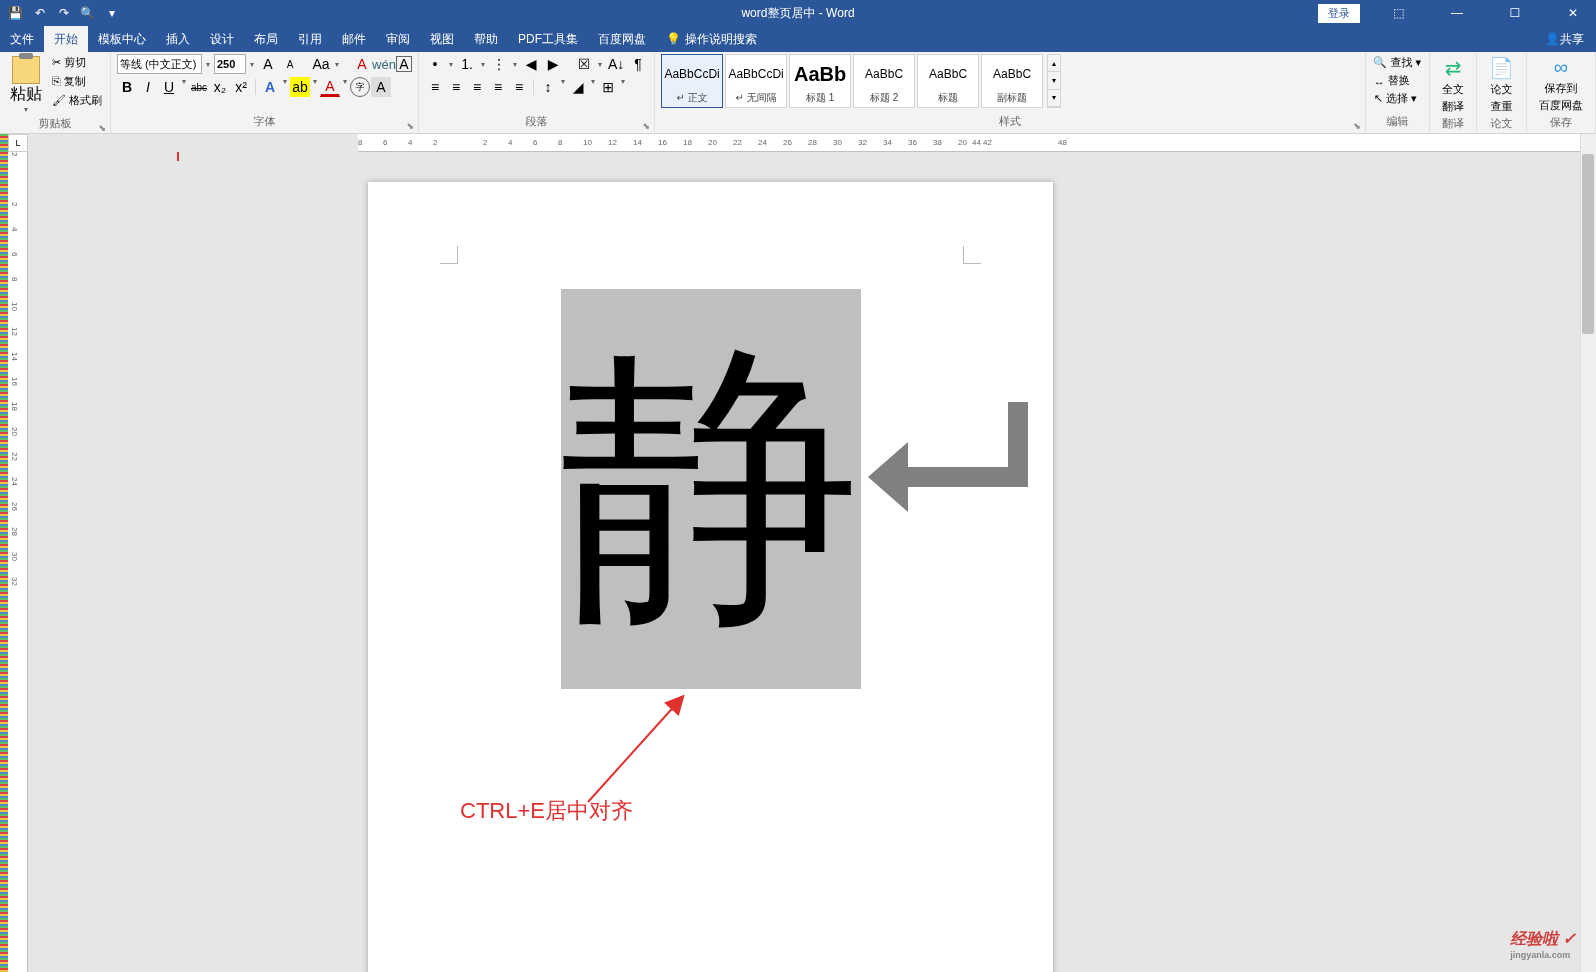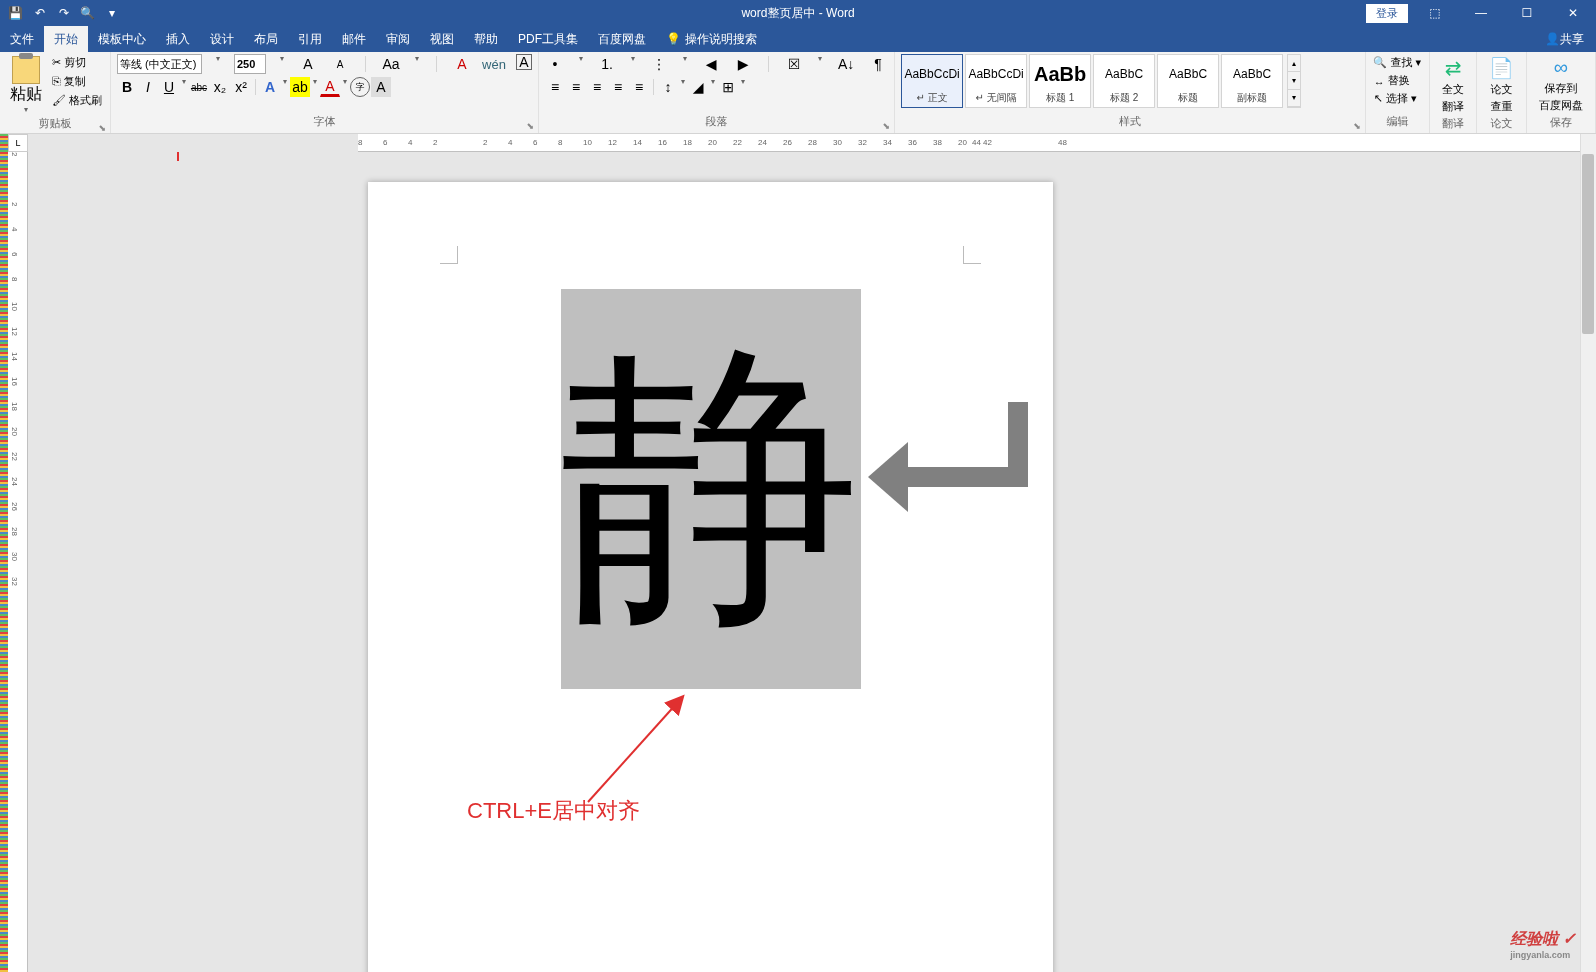--- a/index.html
+++ b/index.html
@@ -1,40 +1,40 @@
 <!DOCTYPE html>
 <html><head>
 <meta charset="utf-8">
 <style>
 * { margin: 0; padding: 0; box-sizing: border-box; font-family: "Microsoft YaHei", sans-serif; }
 body { background: #e6e6e6; width: 1596px; height: 972px; overflow: hidden; position: relative; }
 .titlebar { background: #2b579a; height: 26px; display: flex; align-items: center; color: #fff; font-size: 12px; position: relative; }
 .qat { display: flex; gap: 8px; padding: 0 8px; align-items: center; }
 .qat span { width: 16px; height: 16px; display: inline-flex; align-items: center; justify-content: center; cursor: pointer; }
 .title { position: absolute; left: 50%; transform: translateX(-50%); font-size: 12px; }
-.win-controls { margin-left: auto; display: flex; align-items: center; gap: 0; }
+.win-controls { margin-left: auto; display: flex; align-items: center; gap: 12px; }
 .win-btn { width: 46px; height: 26px; display: flex; align-items: center; justify-content: center; cursor: pointer; }
 .login-btn { background: #fff; color: #2b579a; padding: 2px 10px; font-size: 11px; margin-right: 4px; }
 .tabbar { background: #2b579a; height: 26px; display: flex; align-items: center; color: #fff; font-size: 12px; }
 .tab { padding: 0 10px; height: 26px; display: flex; align-items: center; cursor: pointer; }
 .tab.file { background: #2b579a; }
 .tab.active { background: #f3f3f3; color: #2b579a; }
 .tab.tell { display: flex; align-items: center; gap: 4px; }
 .share { margin-left: auto; padding: 0 12px; }
 .ribbon { background: #f3f3f3; height: 82px; border-bottom: 1px solid #d4d4d4; display: flex; }
 .group { border-right: 1px solid #e1e1e1; padding: 2px 6px; display: flex; flex-direction: column; justify-content: space-between; height: 100%; }
 .group-label { font-size: 11px; color: #666; text-align: center; padding-bottom: 2px; position: relative; }
 .group-label .launcher { position: absolute; right: -2px; bottom: 0; font-size: 9px; color: #888; cursor: pointer; }
 .group-body { display: flex; align-items: flex-start; gap: 4px; flex: 1; }
 .clip-col { display: flex; flex-direction: column; gap: 2px; font-size: 11px; }
 .clip-item { display: flex; align-items: center; gap: 3px; cursor: pointer; padding: 1px 2px; }
 .paste-big { display: flex; flex-direction: column; align-items: center; cursor: pointer; padding: 2px 4px; }
 .paste-big .ico { width: 28px; height: 28px; background: #f8d77a; border: 1px solid #c0a050; position: relative; }
 .paste-big .ico::before { content: ""; position: absolute; top: -4px; left: 6px; width: 14px; height: 6px; background: #888; border-radius: 2px; }
-.font-row { display: flex; gap: 12px; }
+.font-row { display: flex; align-items: center; gap: 2px; }
 .font-combo { border: 1px solid #ababab; background: #fff; height: 20px; font-size: 11px; padding: 0 2px; display: flex; align-items: center; }
 .font-combo.name { width: 85px; }
 .font-combo.size { width: 32px; font-weight: bold; }
 .drop { font-size: 8px; color: #666; padding: 0 2px; cursor: pointer; }
 .btn-sm { width: 20px; height: 20px; display: flex; align-items: center; justify-content: center; cursor: pointer; font-size: 14px; border: 1px solid transparent; }
 .row2 { display: flex; gap: 1px; margin-top: 3px; }
 .sep { width: 1px; background: #d4d4d4; margin: 2px 3px; }
 .styles-gallery { display: flex; gap: 2px; align-items: center; }
 .style-item { border: 1px solid #d4d4d4; width: 62px; height: 54px; background: #fff; display: flex; flex-direction: column; align-items: center; justify-content: space-between; padding: 2px; cursor: pointer; }
 .style-item.sel { border-color: #2b579a; background: #eaf0fb; }
@@ -57,21 +57,21 @@
 .doc-area { position: absolute; left: 28px; right: 16px; top: 18px; bottom: 0; background: #e6e6e6; overflow: hidden; }
 .page { position: absolute; left: 340px; top: 30px; width: 685px; height: 950px; background: #fff; box-shadow: 0 0 6px rgba(0,0,0,0.3); }
 .margin-mark { position: absolute; width: 18px; height: 18px; }
 .margin-mark.tl { left: 72px; top: 64px; border-right: 1px solid #bbb; border-bottom: 1px solid #bbb; }
 .margin-mark.tr { right: 72px; top: 64px; border-left: 1px solid #bbb; border-bottom: 1px solid #bbb; }
 .sel-block { position: absolute; left: 193px; top: 107px; width: 300px; height: 400px; background: #bfbfbf; display: flex; align-items: center; justify-content: center; }
 .big-char { font-size: 300px; font-family: "SimSun", serif; color: #000; line-height: 1; }
 .pilcrow-arrow { position: absolute; left: 495px; top: 215px; }
 .red-arrow { position: absolute; left: 135px; top: -36px; }
 .red-arrow2 { position: absolute; left: 210px; top: 510px; }
-.red-text { position: absolute; left: 99px; top: 614px; color: #e03030; font-size: 22px; }
+.red-text { position: absolute; left: 92px; top: 614px; color: #e03030; font-size: 22px; }
 .scroll-v { position: absolute; right: 0; top: 0; width: 16px; height: 100%; background: #f0f0f0; border-left: 1px solid #ddd; }
 .scroll-thumb { position: absolute; right: 2px; top: 20px; width: 12px; height: 180px; background: #c0c0c0; border-radius: 2px; }
 .watermark { position: absolute; right: 20px; bottom: 12px; font-size: 16px; color: #d04040; font-weight: bold; font-style: italic; }
 .watermark small { display: block; font-size: 9px; color: #888; font-style: normal; }
 </style>
 </head>
 <body>
 
 <div class="titlebar">
   <div class="qat">

